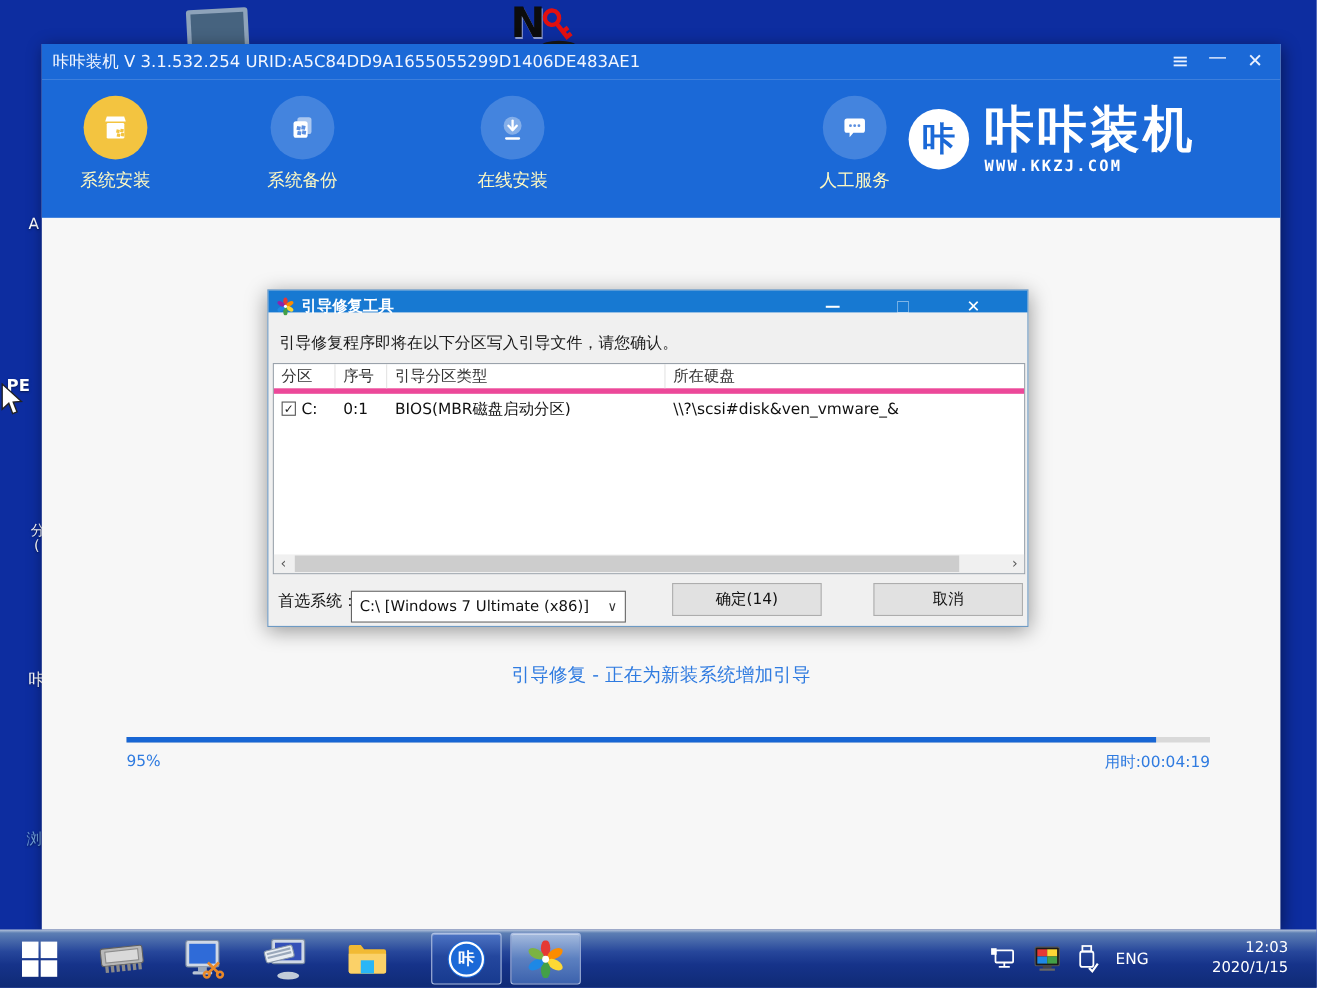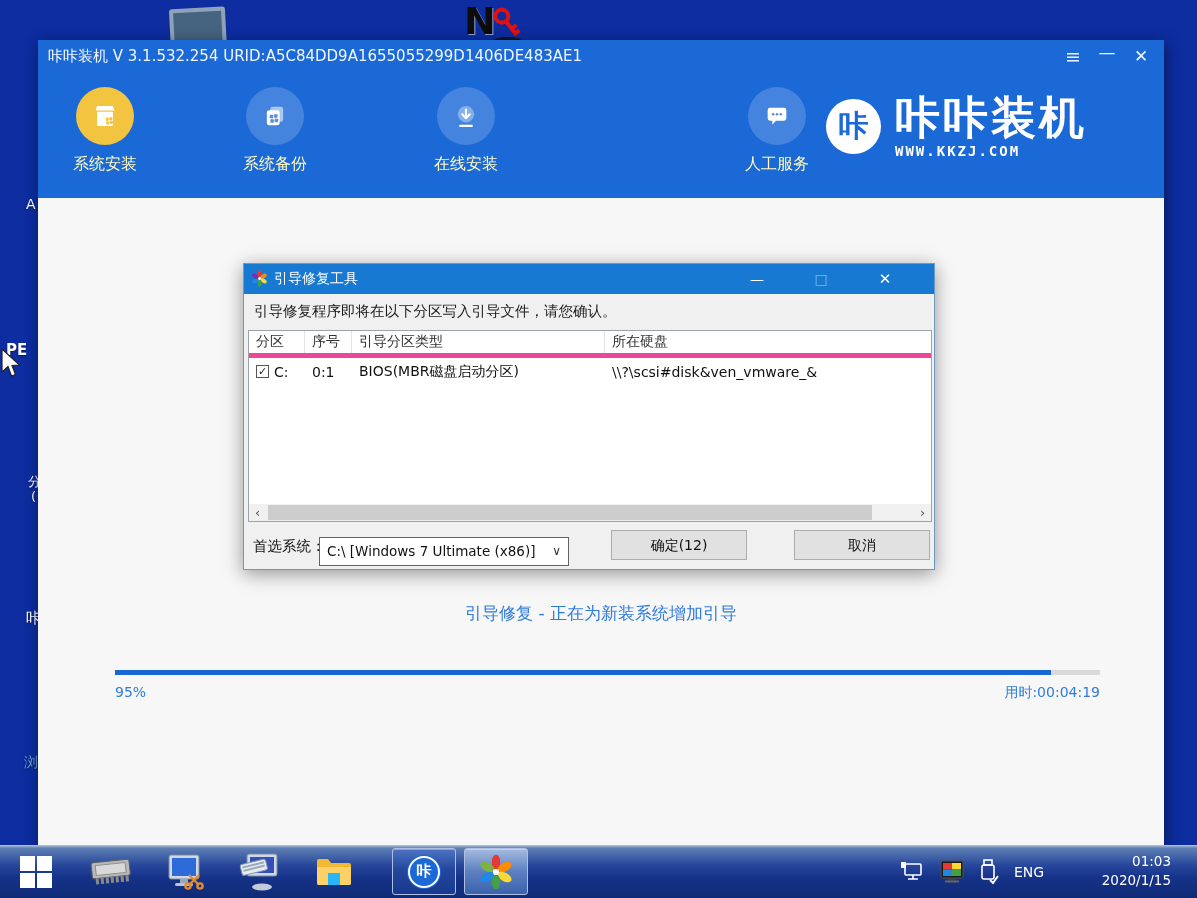--- a/index.html
+++ b/index.html
@@ -38,21 +38,21 @@
   .logo-site { font-size:14px; font-family:"DejaVu Sans Mono","Liberation Mono",monospace; font-weight:bold; letter-spacing:2px; margin-top:2px; }
 
   .status-text { position:absolute; left:0; top:562px; width:100%; text-align:center; font-size:17px; color:#2f7be0; }
   .progress-wrap { position:absolute; left:77px; top:630px; width:985px; }
   .progress-track { width:100%; height:5px; background:#d9d9d9; }
   .progress-fill { height:5px; background:#1866d4; width:95%; }
   .progress-row { display:flex; justify-content:space-between; margin-top:9px; font-size:14px; color:#2f7be0; }
 
   
   .dlg { position:absolute; left:243px; top:263px; width:692px; height:307px; background:#f0f0f0; border:1px solid #6d9ac4; box-shadow:0 4px 18px rgba(0,0,0,.4); z-index:20; }
-  .dlg-titlebar { position:absolute; left:0; top:0; width:100%; height:30px; background:#1779d2; }
+  .dlg-titlebar { position:absolute; left:0; top:0; width:100%; height:20px; background:#1779d2;font-weight:bold; }
   .dlg-icon { position:absolute; left:7px; top:6px; }
   .dlg-title { position:absolute; left:30px; top:6px; font-size:14px; color:#fff; }
   .dlg-ctl { position:absolute; top:0; width:34px; height:30px; color:#fff; text-align:center; line-height:30px; font-size:14px; cursor:pointer; }
   .dlg-min { right:160px; } .dlg-max { right:96px; color:rgba(255,255,255,.45); } .dlg-close { right:32px; font-size:15px; }
   .dlg-msg { position:absolute; left:10px; top:38px; font-size:14.5px; color:#1a1a1a; }
 
   .lv { position:absolute; left:4px; top:66px; width:684px; height:192px; background:#fff; border:1px solid #9aa2ab; }
   .lv-head { display:flex; height:27px; font-size:14px; color:#333; align-items:center; border-bottom:5px solid #ec4899; }
   .lv-col { padding-left:7px; height:100%; display:flex; align-items:center; border-right:1px solid #e4e4e4; }
   .c0{width:56px;} .c1{width:47px;} .c2{width:253px;} .c3{flex:1; border-right:none;}
@@ -256,21 +256,21 @@
         <span class="hs-arrow">›</span>
       </div>
     </div>
 
     <div class="dlg-bottom">
       <span class="pref-label">首选系统：</span>
       <div class="combo">
         <span class="combo-text">C:\ [Windows 7 Ultimate (x86)]</span>
         <span class="combo-arrow">∨</span>
       </div>
-      <div class="btn btn-ok">确定(12)</div>
+      <div class="btn btn-ok">确定(14)</div>
       <div class="btn btn-cancel">取消</div>
     </div>
   </div>
 
   <div class="taskbar">
     <div class="tb-item start">
       <div class="win-logo">
           <span></span>
           <span></span>
           <span></span>
@@ -373,17 +373,17 @@
     </div>
     <div class="tray-icon tr-usb">
       <svg width="22" height="28" viewBox="0 0 22 28" fill="none" stroke="#fff" stroke-width="1.6">
         <rect x="6" y="2" width="8" height="5"></rect>
         <rect x="4" y="7" width="12" height="14" rx="2"></rect>
         <path d="M12 22 L15 25 L20 18" stroke-width="2"></path>
       </svg>
     </div>
     <div class="tray-icon tr-lang">ENG</div>
     <div class="clock">
-      <div>01:03</div>
+      <div>12:03</div>
       <div>2020/1/15</div>
     </div>
   </div>
 </div>
 
 </body></html>

